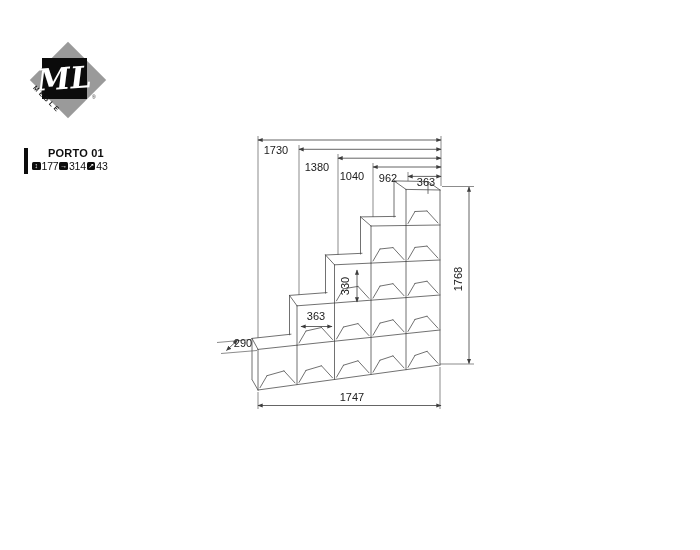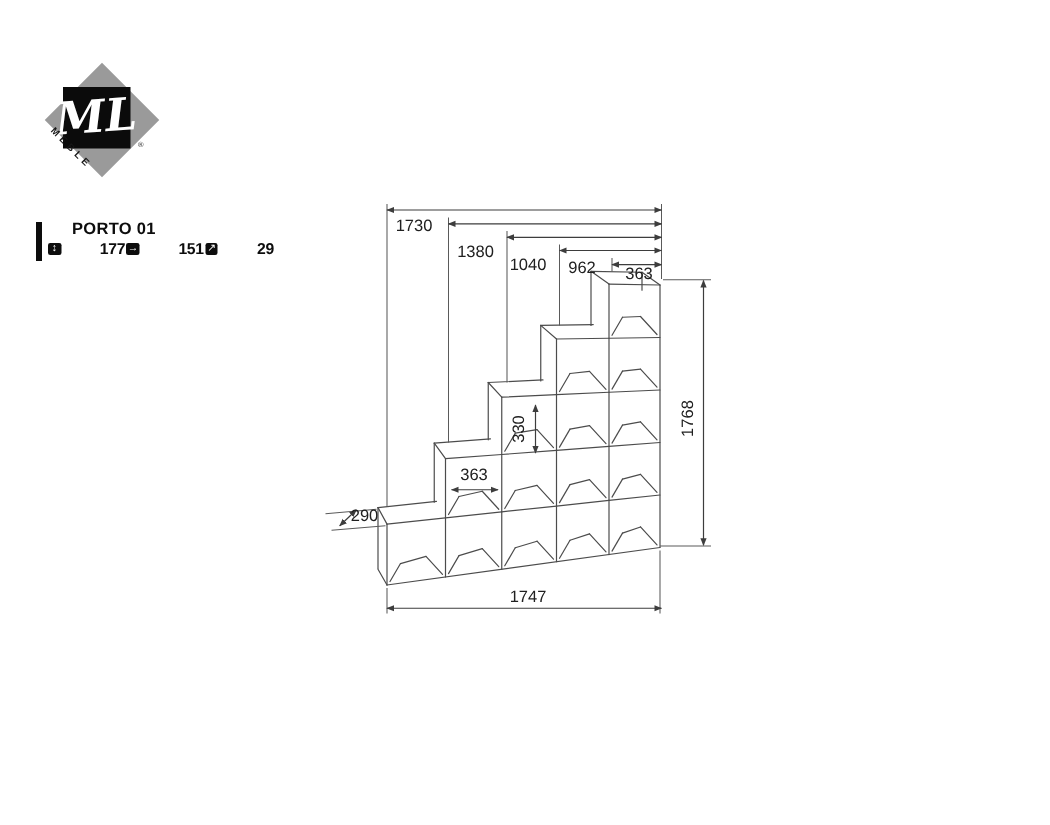--- a/index.html
+++ b/index.html
@@ -24,21 +24,21 @@
   .product-bar{position:absolute;left:0;top:1px;width:3.5px;height:26px;background:#0d0d0d;}
   .product-name{margin-left:24px;font-size:11px;font-weight:bold;letter-spacing:.2px;
                 color:#0d0d0d;white-space:nowrap;}
   .product-dims{margin-left:8px;margin-top:1px;display:flex;align-items:center;gap:1px;}
   .dim-entry{display:flex;align-items:center;gap:1px;}
   .dicon{display:inline-block;width:8.5px;height:8.5px;background:#0d0d0d;color:#fff;
          font-size:7px;line-height:8.5px;text-align:center;border-radius:1.5px;}
   .icon-h::before{content:"\2195";}
   .icon-w::before{content:"\2192";}
   .icon-d::before{content:"\2197";}
-  .dval{font-size:10.5px;font-weight:bold;color:#0d0d0d;letter-spacing:-.2px;padding-left:25px;}
+  .dval{font-size:10.5px;font-weight:normal;color:#0d0d0d;letter-spacing:-.2px;}
 
   
   svg{position:absolute;left:0;top:0;}
   .edge{stroke:#4c4c4c;stroke-width:.8;fill:none;stroke-linecap:round;}
   .dim {stroke:#3d3d3d;stroke-width:.8;fill:none;}
   .ext {stroke:#5a5a5a;stroke-width:.7;fill:none;}
   .dtxt{font-family:"Liberation Sans",sans-serif;font-size:11px;fill:#202020;}
 </style>
 </head>
 <body>
@@ -57,25 +57,25 @@
   <div class="product">
     <div class="product-bar"></div>
     <div class="product-name">PORTO 01</div>
     <div class="product-dims">
       <span class="dim-entry">
         <span class="dicon icon-h"></span>
         <span class="dval">177</span>
       </span>
       <span class="dim-entry">
         <span class="dicon icon-w"></span>
-        <span class="dval">151</span>
+        <span class="dval">314</span>
       </span>
       <span class="dim-entry">
         <span class="dicon icon-d"></span>
-        <span class="dval">29</span>
+        <span class="dval">43</span>
       </span>
     </div>
   </div>
 
   <svg id="td" width="700" height="550" viewBox="0 0 700 550">
     <defs>
       <marker id="arr" viewBox="0 0 10 10" refX="9" refY="5" markerWidth="6.5" markerHeight="6.5" orient="auto-start-reverse">
           <path d="M0,1 L10,5 L0,9 z" fill="#3d3d3d"></path>
         </marker>
     </defs>

